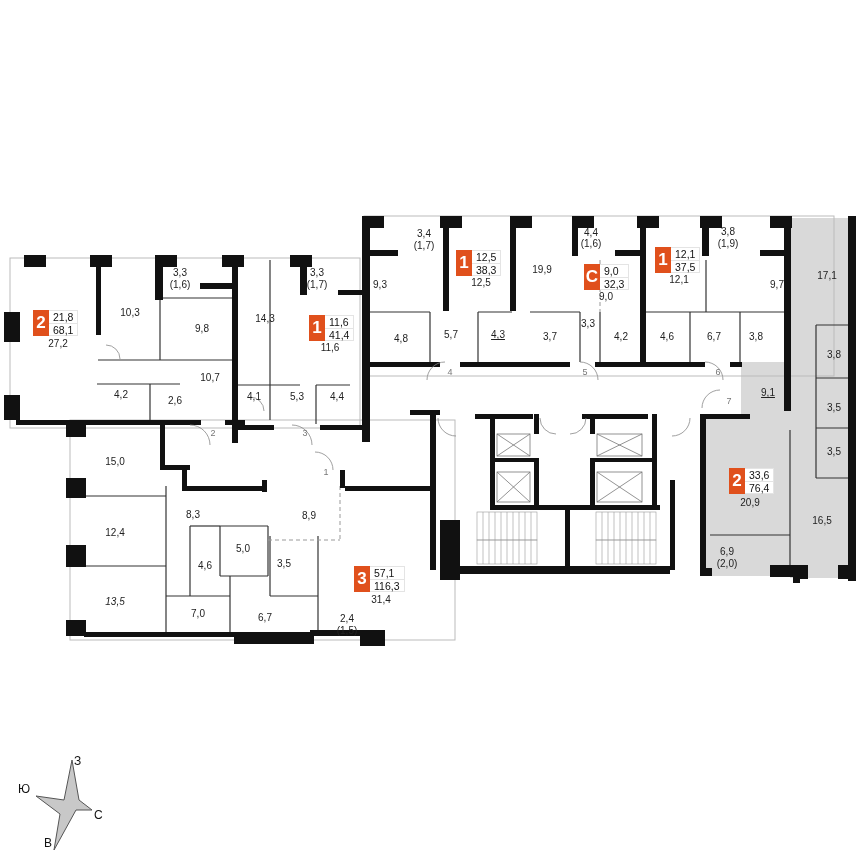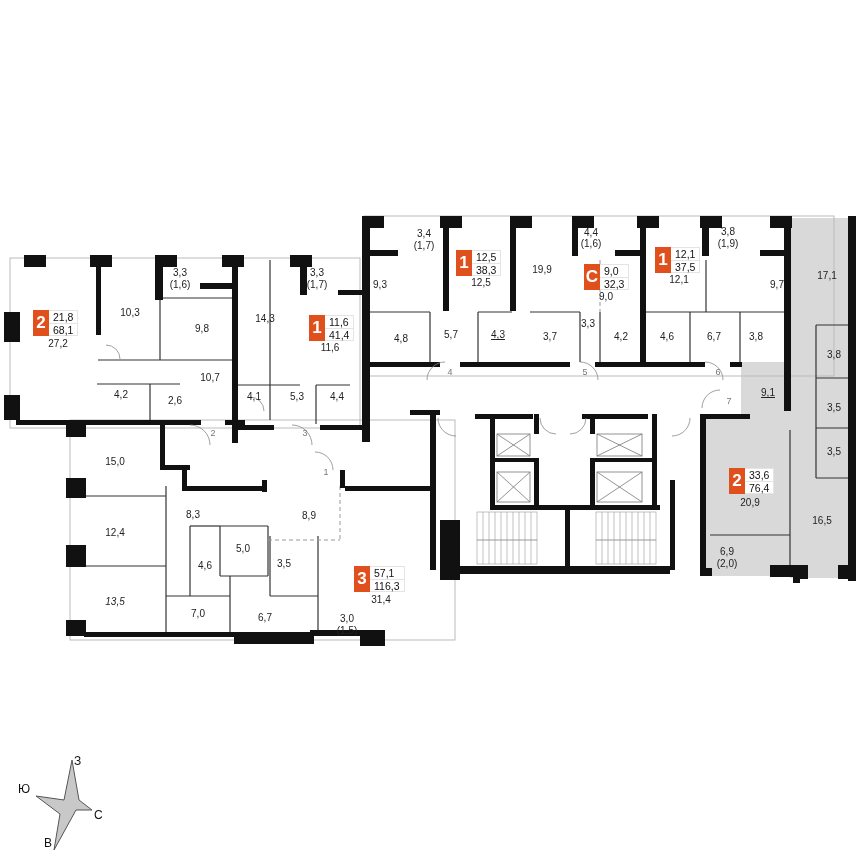--- a/index.html
+++ b/index.html
@@ -320,21 +320,21 @@
       <div class="lbl" style="left: 115px; top: 462px;">15,0</div>
       <div class="lbl" style="left: 115px; top: 533px;">12,4</div>
       <div class="lbl" style="left: 115px; top: 602px; font-style: italic;">13,5</div>
       <div class="lbl" style="left: 193px; top: 515px;">8,3</div>
       <div class="lbl" style="left: 205px; top: 566px;">4,6</div>
       <div class="lbl" style="left: 243px; top: 549px;">5,0</div>
       <div class="lbl" style="left: 284px; top: 564px;">3,5</div>
       <div class="lbl" style="left: 198px; top: 614px;">7,0</div>
       <div class="lbl" style="left: 265px; top: 618px;">6,7</div>
       <div class="lbl" style="left: 309px; top: 516px;">8,9</div>
-      <div class="lbl" style="left: 347px; top: 619px;">3,0</div>
+      <div class="lbl" style="left: 347px; top: 619px;">2,4</div>
       <div class="lbl" style="left: 347px; top: 631px;">(1,5)</div>
     </div>
   <div id="entrance-labels">
       <div class="lbl small" style="left: 326px; top: 472px;">1</div>
       <div class="lbl small" style="left: 213px; top: 433px;">2</div>
       <div class="lbl small" style="left: 305px; top: 433px;">3</div>
       <div class="lbl small" style="left: 450px; top: 372px;">4</div>
       <div class="lbl small" style="left: 585px; top: 372px;">5</div>
       <div class="lbl small" style="left: 718px; top: 372px;">6</div>
       <div class="lbl small" style="left: 729px; top: 401px;">7</div>

